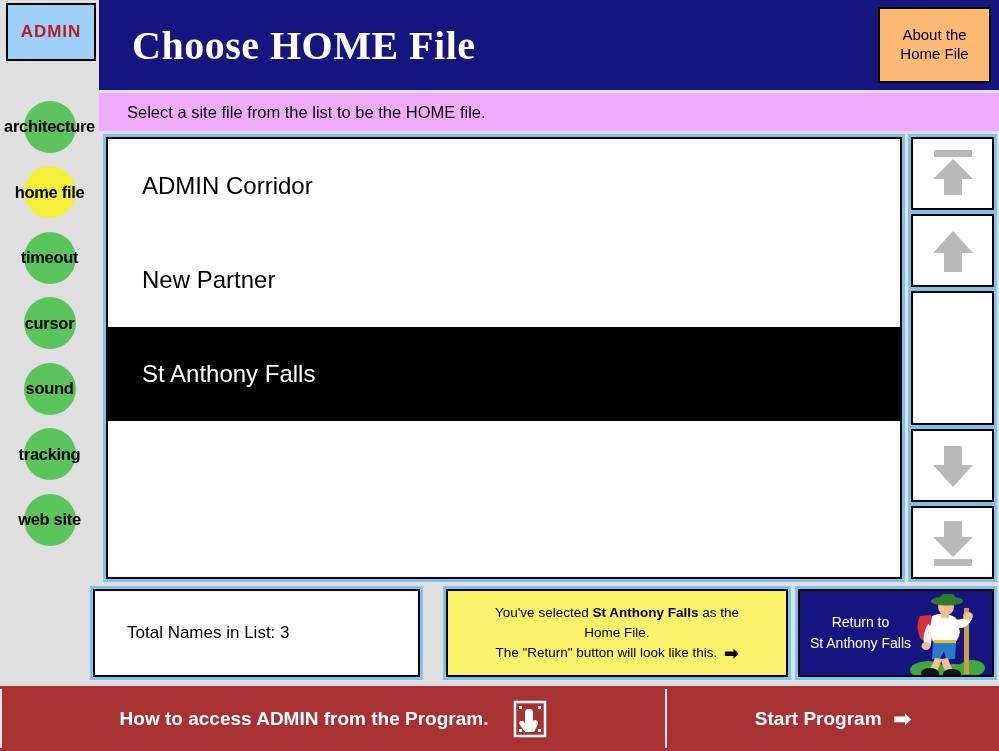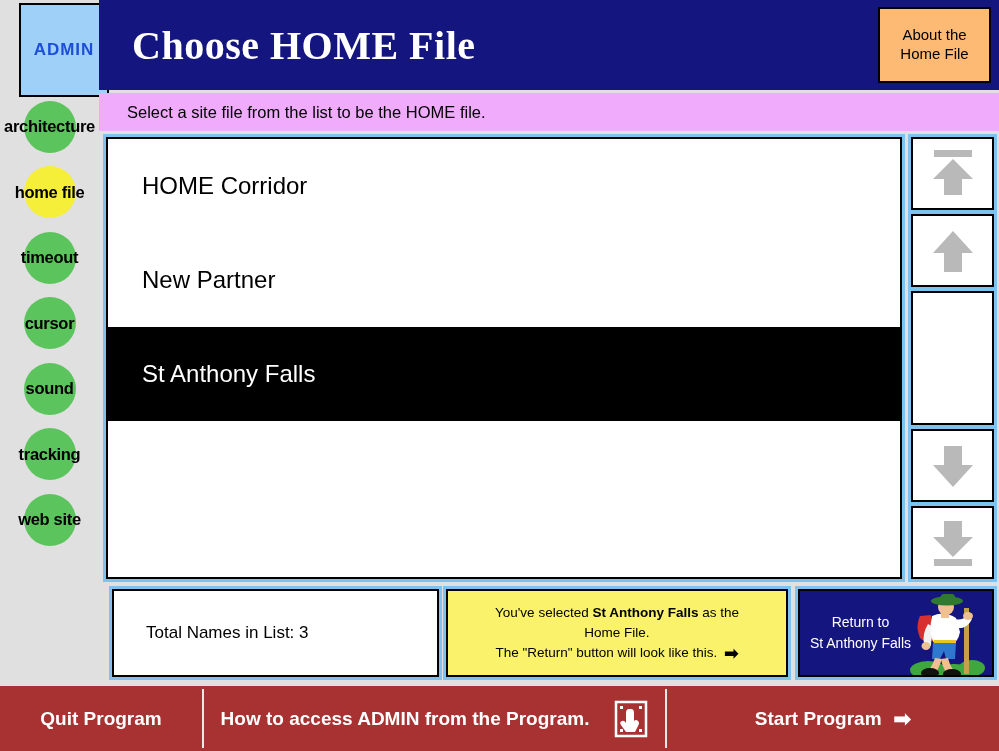--- a/index.html
+++ b/index.html
@@ -25,33 +25,33 @@
   
   .sidebar {
     position: absolute;
     left: 0; top: 0;
     width: 99px;
     height: 686px;
     background: #e0e0e0;
   }
   .admin-tab {
     position: absolute;
-    left: 19px; top: 3px;
+    left: 6px; top: 3px;
     width: 90px;
-    height: 94px;
+    height: 58px;
     background: #9fd0f7;
     border: 2px solid #000000;
     box-sizing: border-box;
     display: flex;
     align-items: center;
     justify-content: center;
     font-weight: bold;
     font-size: 17px;
     letter-spacing: 1px;
-    color: #1d4ed8;
+    color: #b91c1c;
   }
   .nav-list {
     position: absolute;
     left: 0; top: 94px;
     width: 99px;
   }
   .nav-item {
     position: relative;
     height: 65.5px;
     display: flex;
@@ -197,21 +197,21 @@
 
   .arrow-wrap { display:flex; flex-direction: column; align-items:center; }
   .bar-line {
     width: 38px; height: 7px; background: #b9b9b9;
   }
   .arr { display:block; }
 
   
   .total-box {
     position: absolute;
-    left: 109px; top: 586px;
+    left: 90px; top: 586px;
     width: 333px;
     height: 94px;
     background: #7ec3ef;
     padding: 3px;
     box-sizing: border-box;
   }
   .total-inner {
     width: 100%; height: 100%;
     background: #ffffff;
     border: 2px solid #000000;
@@ -374,21 +374,21 @@
     </div>
   </div>
 
   <div class="subtitle-bar">
     <div class="subtitle-text">Select a site file from the list to be the HOME file.</div>
   </div>
 
   <div class="list-panel">
     <div class="list-inner">
       <div class="list-row">
-        <span>HOME Corridor</span>
+        <span>ADMIN Corridor</span>
       </div>
       <div class="list-row">
         <span>New Partner</span>
       </div>
       <div class="list-row selected">
         <span>St Anthony Falls</span>
       </div>
       <div class="list-row blank">
         <span></span>
       </div>
@@ -492,23 +492,20 @@
 
         <circle cx="40" cy="13" r="8" fill="#f0c090"></circle>
 
         <ellipse cx="41" cy="7" rx="16" ry="4.5" fill="#2f7a2f"></ellipse>
         <path d="M33 7 q1 -8 9 -8 q8 0 8 8 z" fill="#2f7a2f"></path>
       </svg>
     </div>
   </div>
 
   <div class="toolbar">
-    <div class="tb-cell tb-quit">
-      <span>Quit Program</span>
-    </div>
     <div class="tb-sep"></div>
     <div class="tb-cell tb-mid">
       <span>How to access ADMIN from the Program.</span>
       <svg class="touch-icon" width="34" height="38" viewBox="0 0 34 38" aria-hidden="true">
         <rect x="2" y="2" width="30" height="34" fill="none" stroke="#ffffff" stroke-width="2.5"></rect>
         <rect x="6" y="6" width="3" height="3" fill="#ffffff"></rect>
         <rect x="25" y="6" width="3" height="3" fill="#ffffff"></rect>
         <rect x="6" y="29" width="3" height="3" fill="#ffffff"></rect>
         <rect x="25" y="29" width="3" height="3" fill="#ffffff"></rect>
         <path d="M17 9 q3 0 3 4 v8 q2 -2 4 0 q2 2 0 5 l-3 6 h-9 l-5 -7 q-2 -3 1 -4 q2 -1 4 2 v-10 q0 -4 3 -4 z" fill="#ffffff"></path>

